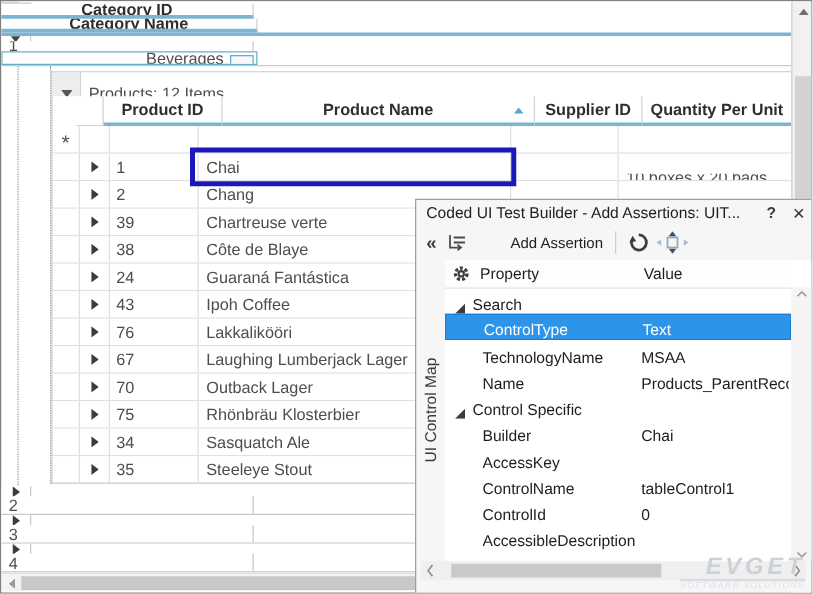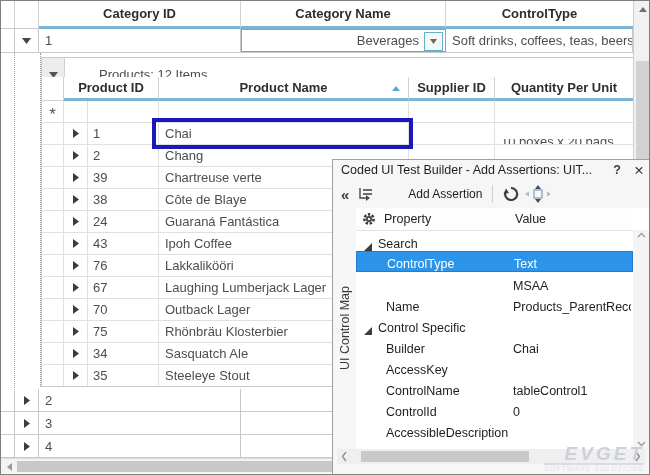--- a/index.html
+++ b/index.html
@@ -3,48 +3,48 @@
 <meta charset="utf-8">
 <style>
   html,body{margin:0;padding:0;background:#ffffff;}
   .screen{
     position:relative;width:650px;height:475px;box-sizing:border-box;
     border:1px solid #7f7f7f;background:#ffffff;overflow:hidden;
     font-family:"Liberation Sans","DejaVu Sans",sans-serif;
     font-size:13px;color:#4d4d4d;cursor:default;
   }
   .abs{position:absolute;}
-  .row{position:absolute;left:0;width:632px;display:flex;box-sizing:border-box;}
+  .row{position:absolute;left:0;width:632px;display:flex;box-sizing:border-box;flex-direction:column;}
   .cell{box-sizing:border-box;border-right:1px solid #d2d2d2;overflow:hidden;
         white-space:nowrap;display:flex;align-items:center;}
   
   .cat-header{top:0;height:28px;background:#fff;}
   .cat-header .cell{border-bottom:3px solid #7cb4d4;justify-content:center;
         font-weight:bold;color:#2e2e2e;}
   .cat-header .plain{border-bottom:1px solid #c9c9c9;}
   .c-ind{width:14px;}.c-exp{width:24px;justify-content:center;}
   .c-id{width:202px;}.c-name{width:205px;}.c-desc{flex:1;border-right:none;}
   .cat-row{height:24px;border-bottom:1px solid #c9c9c9;background:#fff;}
   .cat-row .cell{border-right:1px solid #c9c9c9;}
   .cat-row .c-id{padding-left:6px;justify-content:flex-start;}
   .combo-cell{position:relative;justify-content:flex-end;padding-right:26px;
         border:1px solid #5fb2cc !important;}
   .combo-btn{position:absolute;right:2px;top:2px;width:17px;height:17px;
         background:#f7f7f7;border:1px solid #5fb2cc;display:flex;
         align-items:center;justify-content:center;}
   .c-desc.val{padding-left:6px;}
   
   .p-band{top:56px;left:40px;width:592px;height:35px;position:absolute;display:flex;
-        border-top:1px solid #c9c9c9;border-left:1px solid #c9c9c9;box-sizing:border-box;gap:28px;}
+        border-top:1px solid #c9c9c9;border-left:1px solid #c9c9c9;box-sizing:border-box;}
   .band-btn{width:22px;background:#ededed;border-right:1px solid #d2d2d2;
         border-bottom:1px solid #d2d2d2;display:flex;align-items:center;justify-content:center;}
   .band-label{flex:1;display:flex;align-items:center;padding-left:6px;background:#fff;
         border-bottom:1px solid #e2e2e2;}
   .p-header{top:76px;left:40px;width:592px;height:24px;position:absolute;display:flex;
-        border-left:1px solid #c9c9c9;box-sizing:border-box;background:#fff;}
+        border-left:1px solid #c9c9c9;box-sizing:border-box;background:#fff;padding-left:19px;}
   .p-header .cell{border-bottom:3px solid #7cb4d4;justify-content:center;
         font-weight:bold;color:#2e2e2e;position:relative;}
   .p-header .first{border-bottom:1px solid #d2d2d2;}
   .ph-ind{width:22px;}.ph-id{width:95px;}.ph-name{width:250px;}
   .ph-sup{width:86px;}.ph-qty{flex:1;border-right:none;text-align:right;}
   .sort-icon{position:absolute;right:8px;top:9px;}
   .p-row{position:absolute;left:40px;width:592px;height:22px;display:flex;
         border-left:1px solid #c9c9c9;box-sizing:border-box;background:#fff;
         border-bottom:1px solid #e0e0e0;}
   .pc{box-sizing:border-box;border-right:1px solid #e0e0e0;overflow:hidden;
@@ -437,20 +437,21 @@
                 <polygon points="8,0 8,8 0,8" fill="#3c3c3c"></polygon>
               </svg>
             </span>
           <span>Search</span>
         </div>
         <div class="pg-row selected">
           <span class="pg-name">ControlType</span>
           <span class="pg-val">Text</span>
         </div>
         <div class="pg-row">
+          <span class="pg-name">TechnologyName</span>
           <span class="pg-val">MSAA</span>
         </div>
         <div class="pg-row">
           <span class="pg-name">Name</span>
           <span class="pg-val">Products_ParentRecor</span>
         </div>
         <div class="pg-row group">
           <span class="tri">
             <svg width="8" height="8">
                 <polygon points="8,0 8,8 0,8" fill="#3c3c3c"></polygon>

